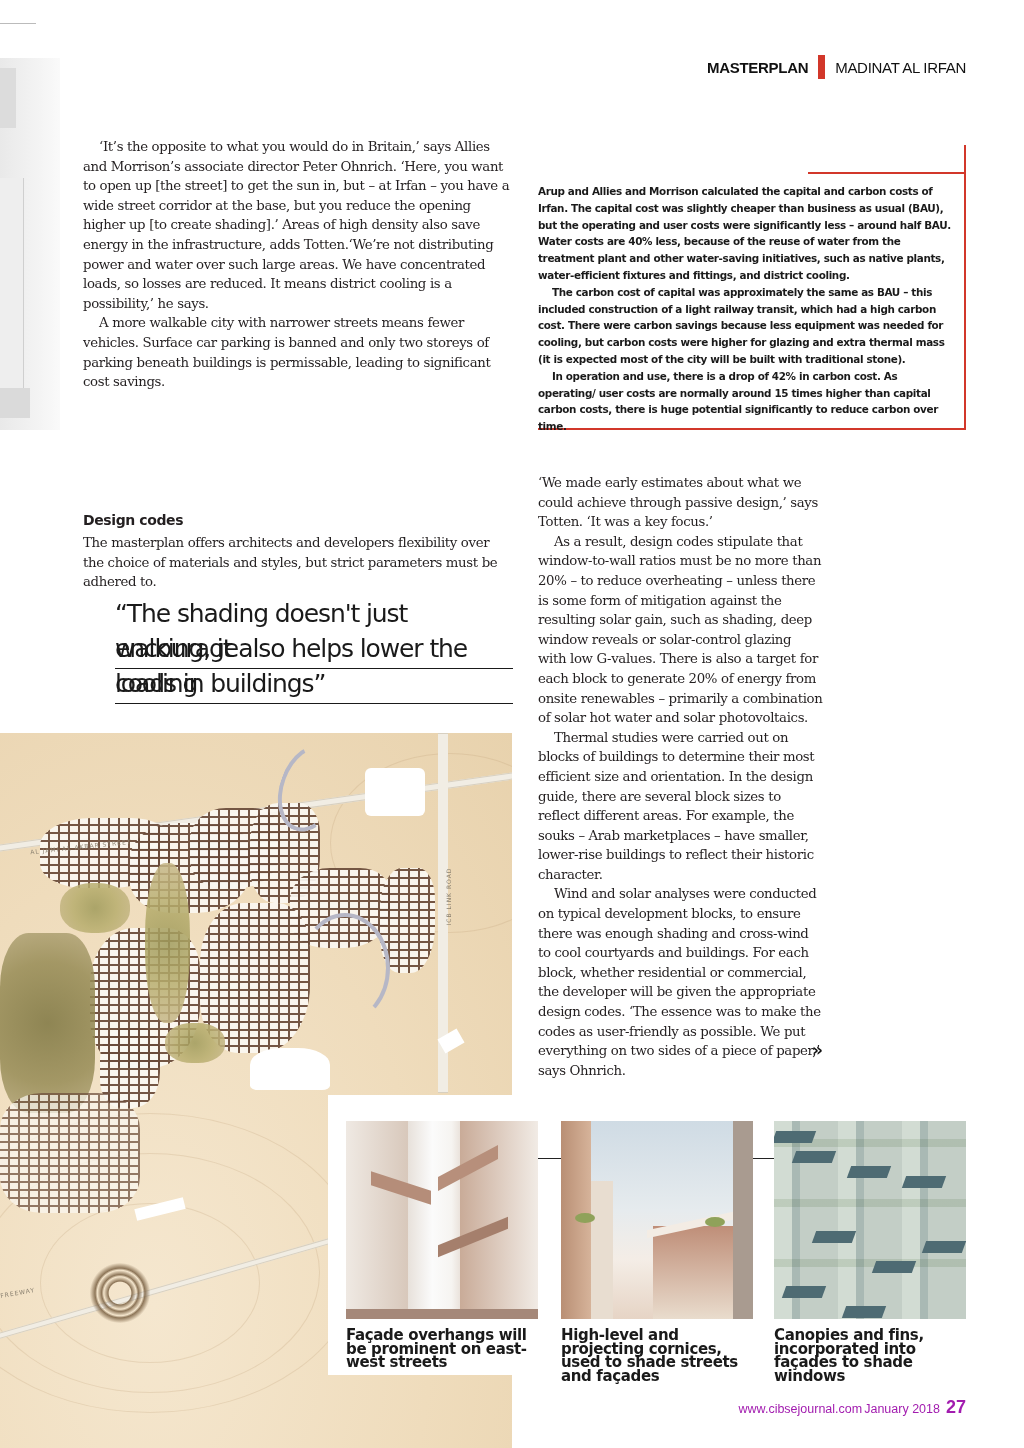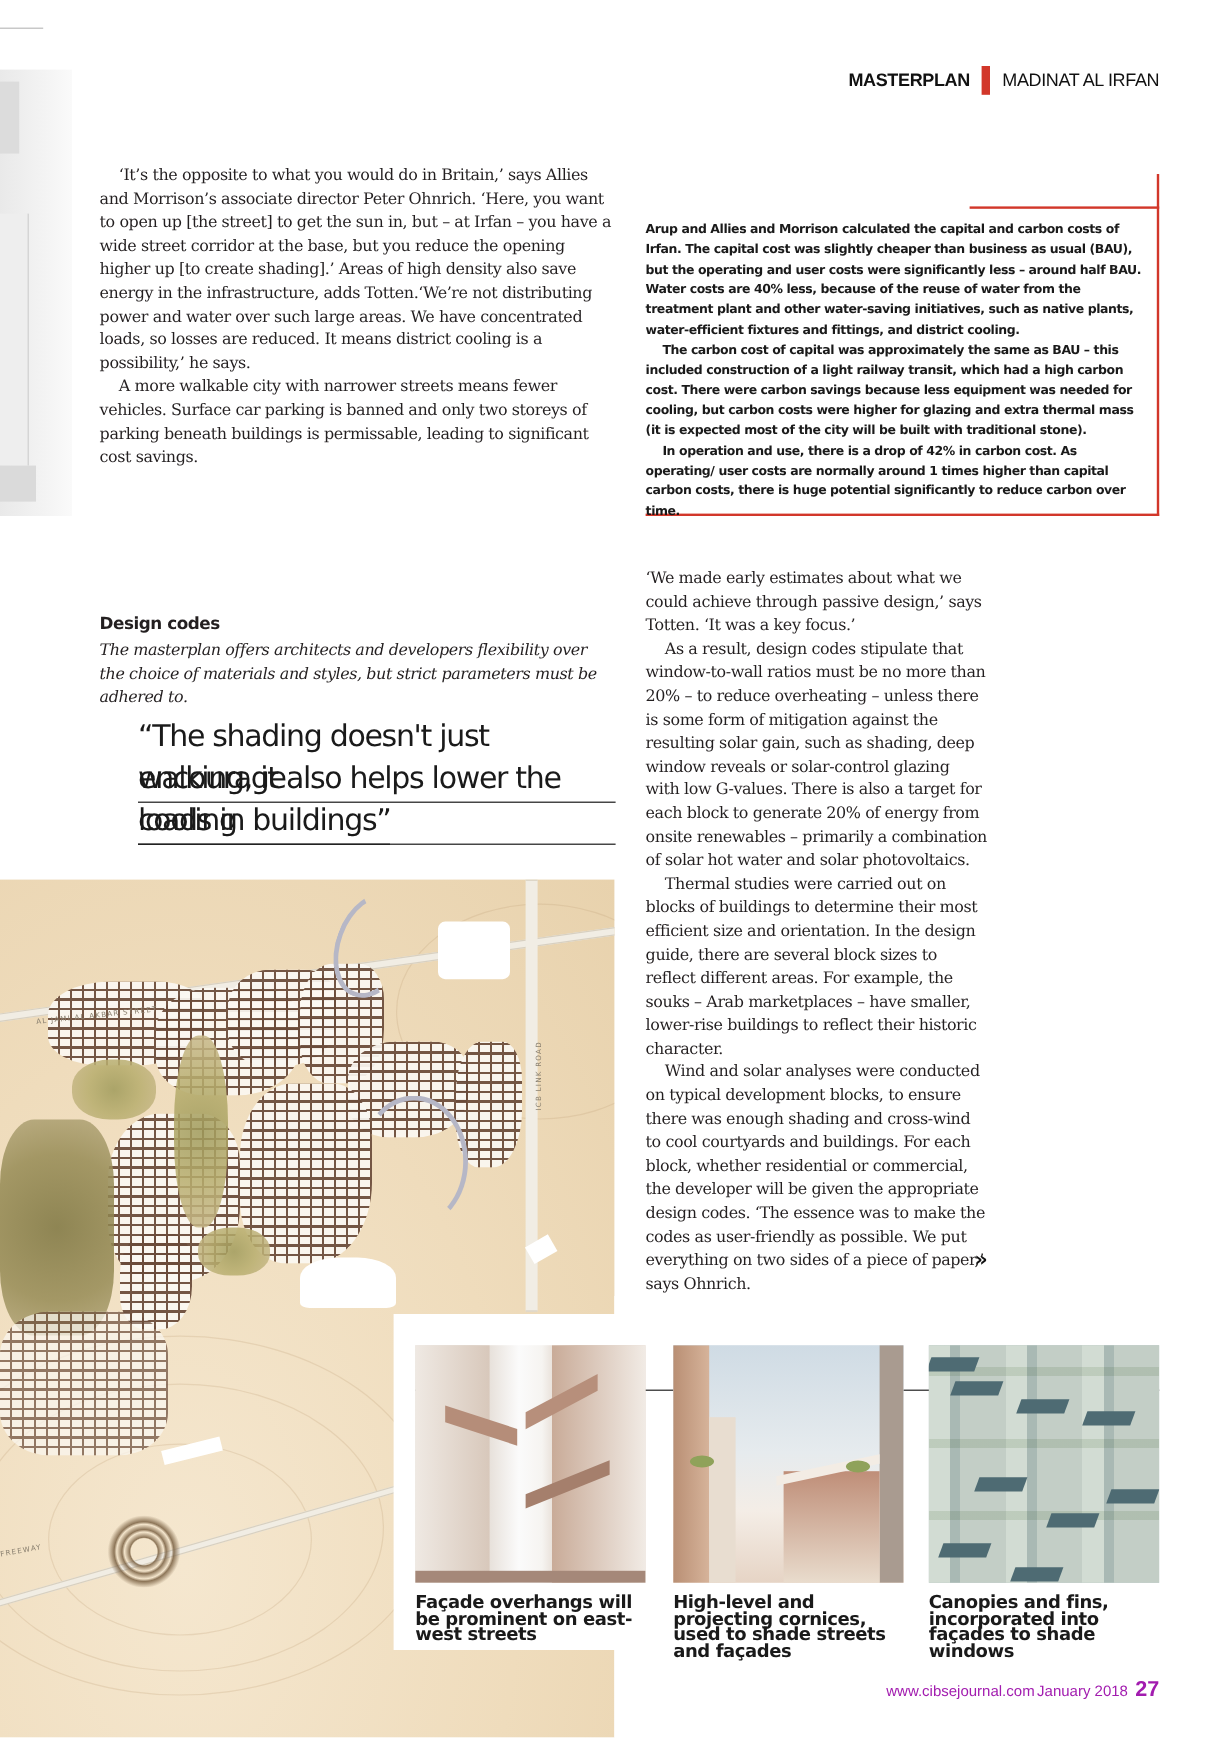--- a/index.html
+++ b/index.html
@@ -22,21 +22,21 @@
     .header .topic { color: #111; letter-spacing: -0.3px; }
 
     
     .body-text { font-size: 13.3px; line-height: 19.6px; letter-spacing: -0.35px; color: #231f20; }
     .body-text p { text-indent: 16px; }
     .body-text p.noindent { text-indent: 0; }
 
     .col-left { position: absolute; left: 83px; top: 137px; width: 430px; }
     .design-heading { position: absolute; left: 83px; top: 512px; font-family: "DejaVu Sans", sans-serif;
       font-weight: bold; font-size: 14px; letter-spacing: -0.4px; }
-    .design-text { position: absolute; left: 83px; top: 533px; width: 430px; font-style: italic; }
+    .design-text { position: absolute; left: 83px; top: 533px; width: 430px; }
 
     
     .pullquote { position: absolute; left: 83px; top: 596px; width: 430px;
       font-family: "DejaVu Sans", sans-serif; font-size: 25px; line-height: 35px; letter-spacing: -1.1px; color: #1a1a1a; }
     .pullquote span { display: inline; border-bottom: 1.5px solid #1a1a1a; padding-bottom: 2px; }
     .pq-line { display: block; height: 35px; }
     .pq-line span { display: inline-block; margin-left: 32px; }
 
     
     .box { position: absolute; left: 538px; top: 145px; width: 428px; height: 285px;
@@ -143,21 +143,21 @@
   <div class="pq-line"><span>“The shading doesn't just encourage</span></div>
   <div class="pq-line"><span>walking, it also helps lower the cooling</span></div>
   <div class="pq-line"><span>loads in buildings”</span></div>
 </div>
 
 <div class="box">
   <div class="box-rule"></div>
   <div class="box-body">
     <p>Arup and Allies and Morrison calculated the capital and carbon costs of Irfan. The capital cost was slightly cheaper than business as usual (BAU), but the operating and user costs were significantly less – around half BAU. Water costs are 40% less, because of the reuse of water from the treatment plant and other water-saving initiatives, such as native plants, water-efficient fixtures and fittings, and district cooling.</p>
     <p>The carbon cost of capital was approximately the same as BAU – this included construction of a light railway transit, which had a high carbon cost. There were carbon savings because less equipment was needed for cooling, but carbon costs were higher for glazing and extra thermal mass (it is expected most of the city will be built with traditional stone).</p>
-    <p>In operation and use, there is a drop of 42% in carbon cost. As operating/ user costs are normally around 1 times higher than capital carbon costs, there is huge potential significantly to reduce carbon over time.</p>
+    <p>In operation and use, there is a drop of 42% in carbon cost. As operating/ user costs are normally around 15 times higher than capital carbon costs, there is huge potential significantly to reduce carbon over time.</p>
   </div>
 </div>
 
 <div class="col-right body-text">
   <p class="noindent">‘We made early estimates about what we could achieve through passive design,’ says Totten. ‘It was a key focus.’</p>
   <p>As a result, design codes stipulate that window-to-wall ratios must be no more than 20% – to reduce overheating – unless there is some form of mitigation against the resulting solar gain, such as shading, deep window reveals or solar-control glazing with low G-values. There is also a target for each block to generate 20% of energy from onsite renewables – primarily a combination of solar hot water and solar photovoltaics.</p>
   <p>Thermal studies were carried out on blocks of buildings to determine their most efficient size and orientation. In the design guide, there are several block sizes to reflect different areas. For example, the souks – Arab marketplaces – have smaller, lower-rise buildings to reflect their historic character.</p>
   <p>Wind and solar analyses were conducted on typical development blocks, to ensure there was enough shading and cross-wind to cool courtyards and buildings. For each block, whether residential or commercial, the developer will be given the appropriate design codes. ‘The essence was to make the codes as user-friendly as possible. We put everything on two sides of a piece of paper,’ says Ohnrich.</p>
 </div>
 <div class="more-arrow">»</div>

